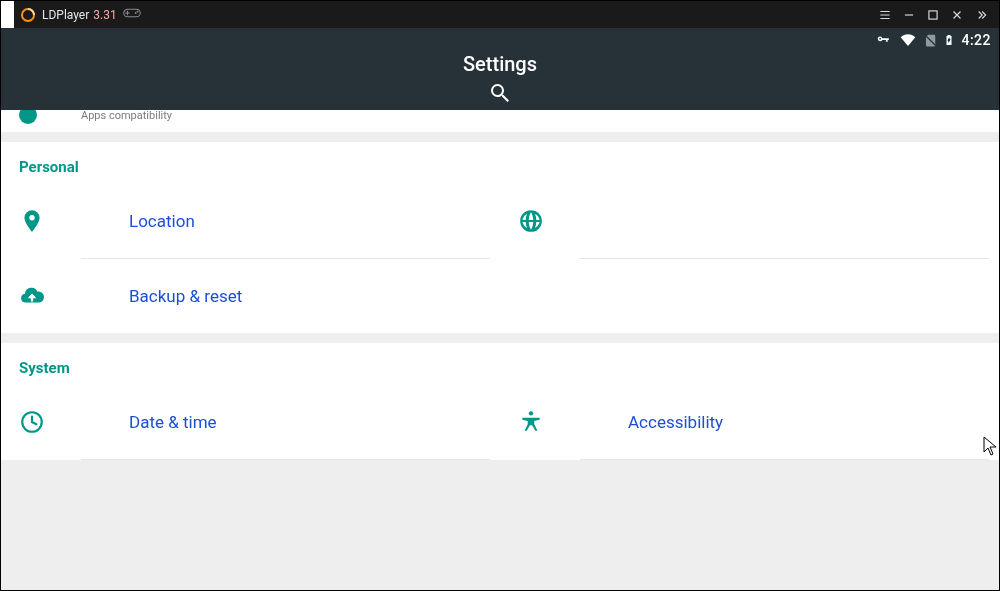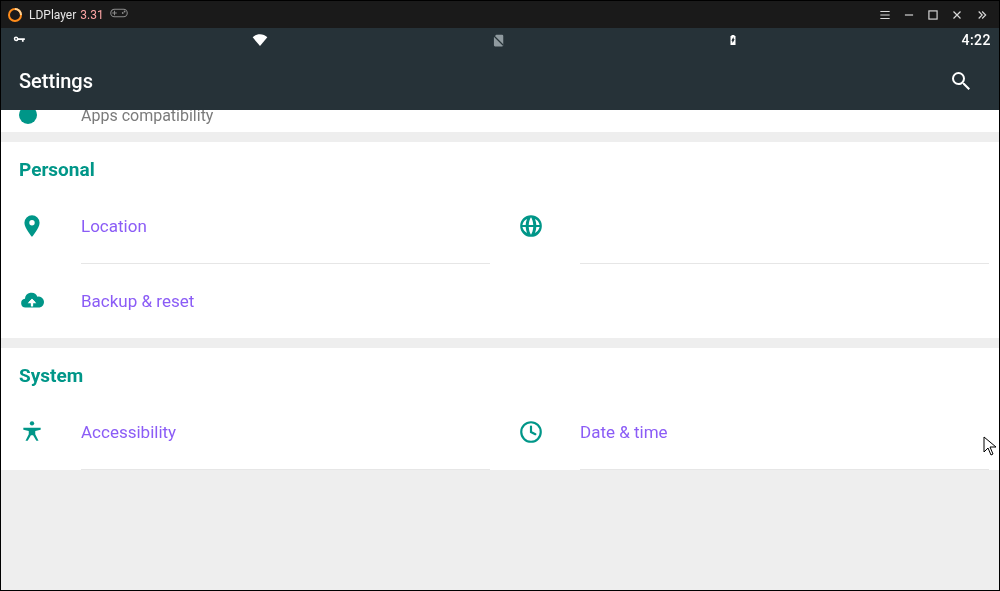--- a/index.html
+++ b/index.html
@@ -1,62 +1,62 @@
 <!DOCTYPE html>
 <html><head>
 <meta charset="utf-8">
 <style>
   * { box-sizing: border-box; margin: 0; padding: 0; }
   html, body { width: 1000px; height: 591px; overflow: hidden; font-family: Roboto, Arial, sans-serif; background: #fff; }
 
   .app-frame { width: 1000px; height: 591px; border: 1px solid #000; position: relative; display: flex; flex-direction: column; background: #fff; }
 
   
-  .window-bar { height: 27px; background: #1a1a1a; color: #d9d9d9; display: flex; align-items: center; padding: 0 6px; font-size: 12px; }
+  .window-bar { height: 27px; background: #1a1a1a; color: #d9d9d9; display: flex; align-items: center; padding: 0 6px; font-size: 12px; margin-left: 13px; }
   .window-bar .app-logo { width: 16px; height: 16px; margin-right: 6px; display: flex; align-items: center; justify-content: center; }
   .window-bar .app-title { color: #e6e6e6; }
   .window-bar .app-version { color: #fca5a5; margin-left: 4px; }
   .window-bar .controller-icon { margin-left: 6px; opacity: .7; }
   .window-bar .spacer { flex: 1; }
   .window-bar .win-btn { width: 24px; height: 24px; display: flex; align-items: center; justify-content: center; color: #d9d9d9; }
   .window-bar .win-btn svg { width: 14px; height: 14px; }
 
   
-  .status-bar { height: 24px; background: #263238; color: #fff; display: flex; align-items: center; justify-content: space-between; padding: 0 8px; gap: 6px; font-size: 14px; font-weight: 500; }
+  .status-bar { height: 24px; background: #263238; color: #fff; display: flex; align-items: center; justify-content: flex-end; padding: 0 8px; gap: 6px; font-size: 14px; font-weight: 500; }
   .status-bar .sb-icon { display: flex; align-items: center; }
   .status-bar .sb-icon svg { display: block; }
   .status-bar .clock { letter-spacing: .5px; }
 
   
-  .app-bar { height: 58px; background: #263238; color: #fff; display: flex; align-items: center; padding: 0 18px; }
+  .app-bar { height: 58px; background: #263238; color: #fff; display: flex; align-items: center; padding: 0 18px; flex-direction: column; }
   .app-bar .title { font-size: 20px; font-weight: 500; }
   .app-bar .spacer { flex: 1; }
   .app-bar .search-btn { width: 40px; height: 40px; display: flex; align-items: center; justify-content: center; }
 
   
   .content { flex: 1; overflow: hidden; background: #eeeeee; position: relative; }
 
   .section { background: #fff; }
   .section + .section { margin-top: 10px; }
-  .section-header { color: #009688; font-size: 19px; font-weight: 700; padding: 16px 18px 8px 18px; }
+  .section-header { color: #009688; font-size: 15px; font-weight: 700; padding: 16px 18px 8px 18px; }
 
   .grid-2 { display: grid; grid-template-columns: 1fr 1fr; }
   .cell { position: relative; }
   .row { height: 74px; display: flex; align-items: center; padding-left: 18px; }
   .row .icon-slot { width: 62px; display: flex; align-items: center; }
   .row .icon-slot svg { width: 26px; height: 26px; fill: #009688; }
-  .row .label { font-size: 17px; color: #8b5cf6; }
+  .row .label { font-size: 17px; color: #1d4ed8; margin-left: 48px; }
 
   .divider-h { height: 1px; background: #e6e6e6; margin-left: 80px; margin-right: 10px; }
 
   
   .top-peek { height: 22px; overflow: hidden; background: #fff; display: flex; align-items: center; padding-left: 18px; }
   .top-peek .icon-slot { width: 62px; display:flex; align-items: flex-start;}
   .top-peek .dot { width: 18px; height: 18px; border-radius: 50%; background: #009688; transform: translateY(-6px); }
-  .top-peek .label { font-size: 16px; color: #7b7b7b; transform: translateY(-6px); }
+  .top-peek .label { font-size: 11px; color: #7b7b7b; transform: translateY(-6px); }
 
   
   .highlight { position: absolute; left: 8px; top: 8px; width: 246px; height: 64px; border: 2px solid #d9201f; pointer-events:none;}
 
   .cursor-arrow { position: absolute; right: 2px; bottom: 130px; }
 </style>
 </head>
 <body>
 
 <div class="app-frame">
@@ -198,37 +198,37 @@
       </div>
     </div>
 
     <div class="section">
       <div class="section-header">System</div>
       <div class="grid-2">
         <div class="cell">
           <div class="row">
             <span class="icon-slot">
               <svg viewBox="0 0 24 24">
+                  <circle cx="12" cy="12" r="9" fill="none" stroke="#009688" stroke-width="2"></circle>
+                  <path d="M12 7v5l4 2" stroke="#009688" stroke-width="2" fill="none" stroke-linecap="round"></path>
+                </svg>
+            </span>
+            <span class="label">Date &amp; time</span>
+          </div>
+          <div class="divider-h"></div>
+        </div>
+        <div class="cell">
+          <div class="row">
+            <span class="icon-slot">
+              <svg viewBox="0 0 24 24">
                   <circle cx="12" cy="4" r="2"></circle>
                   <path d="M4 8h16v2l-5 1v3l3 6h-2l-3-5h-2l-3 5H6l3-6v-3L4 10V8z"></path>
                 </svg>
             </span>
             <span class="label">Accessibility</span>
-          </div>
-          <div class="divider-h"></div>
-        </div>
-        <div class="cell">
-          <div class="row">
-            <span class="icon-slot">
-              <svg viewBox="0 0 24 24">
-                  <circle cx="12" cy="12" r="9" fill="none" stroke="#009688" stroke-width="2"></circle>
-                  <path d="M12 7v5l4 2" stroke="#009688" stroke-width="2" fill="none" stroke-linecap="round"></path>
-                </svg>
-            </span>
-            <span class="label">Date &amp; time</span>
           </div>
           <div class="divider-h"></div>
         </div>
       </div>
     </div>
 
     <span class="cursor-arrow">
       <svg width="14" height="20" viewBox="0 0 14 20">
           <path d="M1 1l0 15 4-4 3 7 2-1-3-7 6 0z" fill="#fff" stroke="#000" stroke-width="1"></path>
         </svg>

